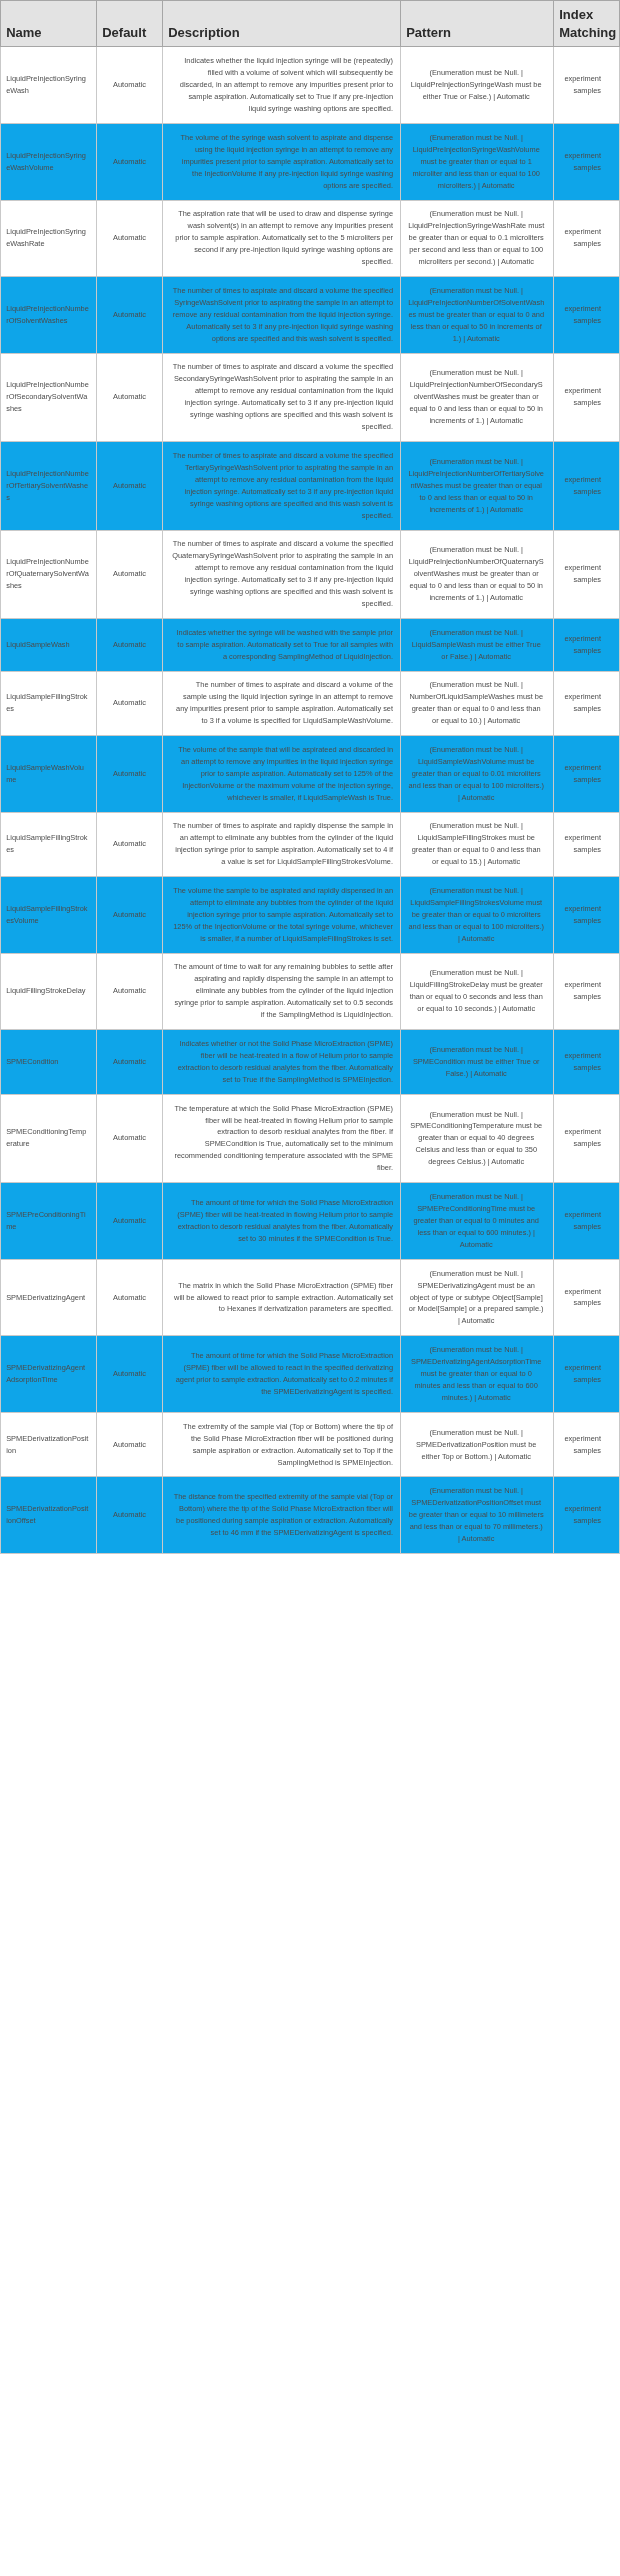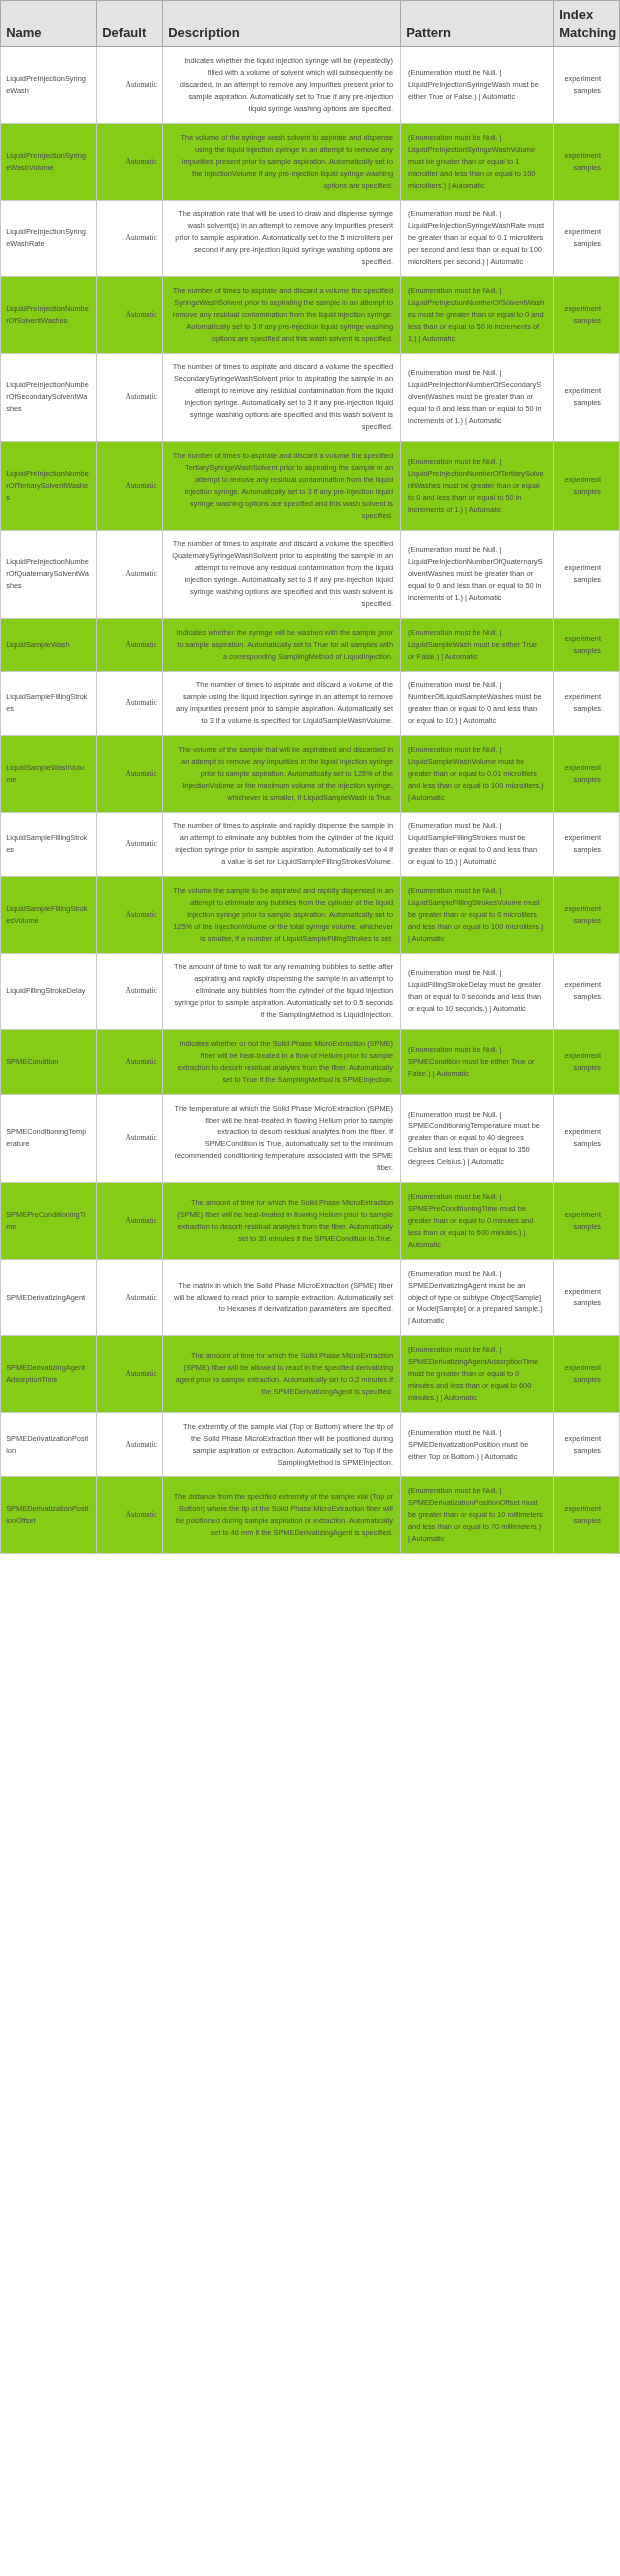--- a/index.html
+++ b/index.html
@@ -49,39 +49,38 @@
     font-size: 7.4px;
     color: #4b4b4b;
     line-height: 1.62;
     vertical-align: middle;
     padding: 7.8px 5.2px 7.8px 5.2px;
     box-sizing: border-box;
     overflow-wrap: break-word;
     word-break: break-word;
   }
   tbody tr.row-even td { background: #ffffff; }
-  tbody tr.row-odd  td { background: #84cc16; }
+  tbody tr.row-odd  td { background: #0ea5e9; }
 
   td.cell-name {
     text-align: left;
     hyphens: auto;
     padding-right: 7px;
   }
   td.cell-default {
-    text-align: right;
+    text-align: center;
     white-space: nowrap;
-    font-family: Liberation Serif, serif;
   }
   td.cell-desc {
     text-align: right;
     padding-left: 8.6px;
     padding-right: 7px;
   }
   td.cell-pattern {
-    text-align: left;
+    text-align: center;
     padding-left: 7px;
     padding-right: 8.6px;
     hyphens: auto;
   }
   td.cell-index {
     text-align: right;
     padding-right: 18px;
   }
 </style>
 </head>

